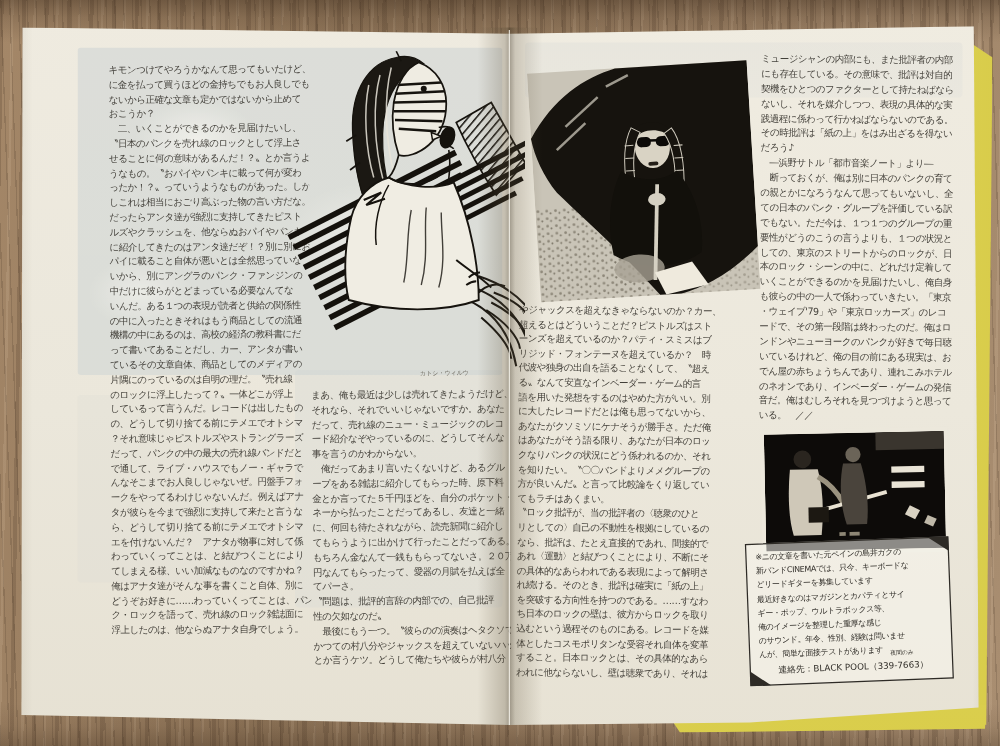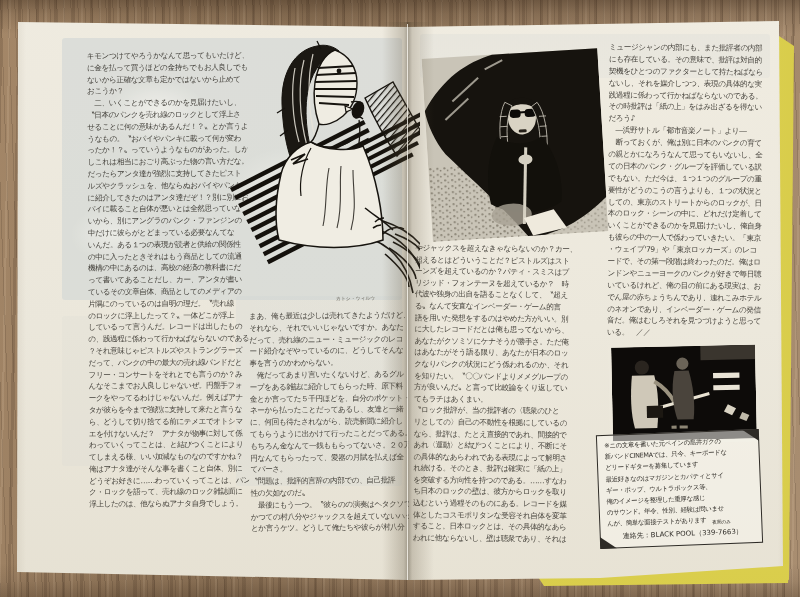--- a/index.html
+++ b/index.html
@@ -145,24 +145,24 @@
     <div class="tline">いから、別にアングラのパンク・ファンジンの</div>
     <div class="tline">中だけに彼らがとどまっている必要なんてな</div>
     <div class="tline">いんだ。ある１つの表現が読者と供給の関係性</div>
     <div class="tline">の中に入ったときそれはもう商品としての流通</div>
     <div class="tline">機構の中にあるのは、高校の経済の教科書にだ</div>
     <div class="tline">って書いてあることだし、カー、アンタが書い</div>
     <div class="tline">ているその文章自体、商品としてのメディアの</div>
     <div class="tline">片隅にのっているのは自明の理だ。〝売れ線</div>
     <div class="tline">のロックに浮上したって？〟一体どこが浮上</div>
     <div class="tline">しているって言うんだ。レコードは出したもの</div>
-    <div class="tline">の、践過程に係わって行かねばならないのである</div>
+    <div class="tline">の、どうして切り捨てる前にテメエでオトシマ</div>
     <div class="tline">？それ意味じゃピストルズやストラングラーズ</div>
     <div class="tline">だって、パンクの中の最大の売れ線バンドだと</div>
-    <div class="tline">フリー・コンサートをそれとでも言うのか？み</div>
+    <div class="tline">で通して、ライブ・ハウスでもノー・ギャラで</div>
     <div class="tline">んなそこまでお人良しじゃないぜ。円盤手フォ</div>
     <div class="tline">ークをやってるわけじゃないんだ。例えばアナ</div>
     <div class="tline">タが彼らを今まで強烈に支持して来たと言うな</div>
     <div class="tline">ら、どうして切り捨てる前にテメエでオトシマ</div>
     <div class="tline">エを付けないんだ？　アナタが物事に対して係</div>
     <div class="tline">わっていくってことは、と結びつくことにより</div>
     <div class="tline">てしまえる様、いい加減なものなのですかね？</div>
     <div class="tline">俺はアナタ達がそんな事を書くこと自体、別に</div>
     <div class="tline">どうぞお好きに……わっていくってことは、パン</div>
     <div class="tline">ク・ロックを語って、売れ線のロック雑誌面に</div>

